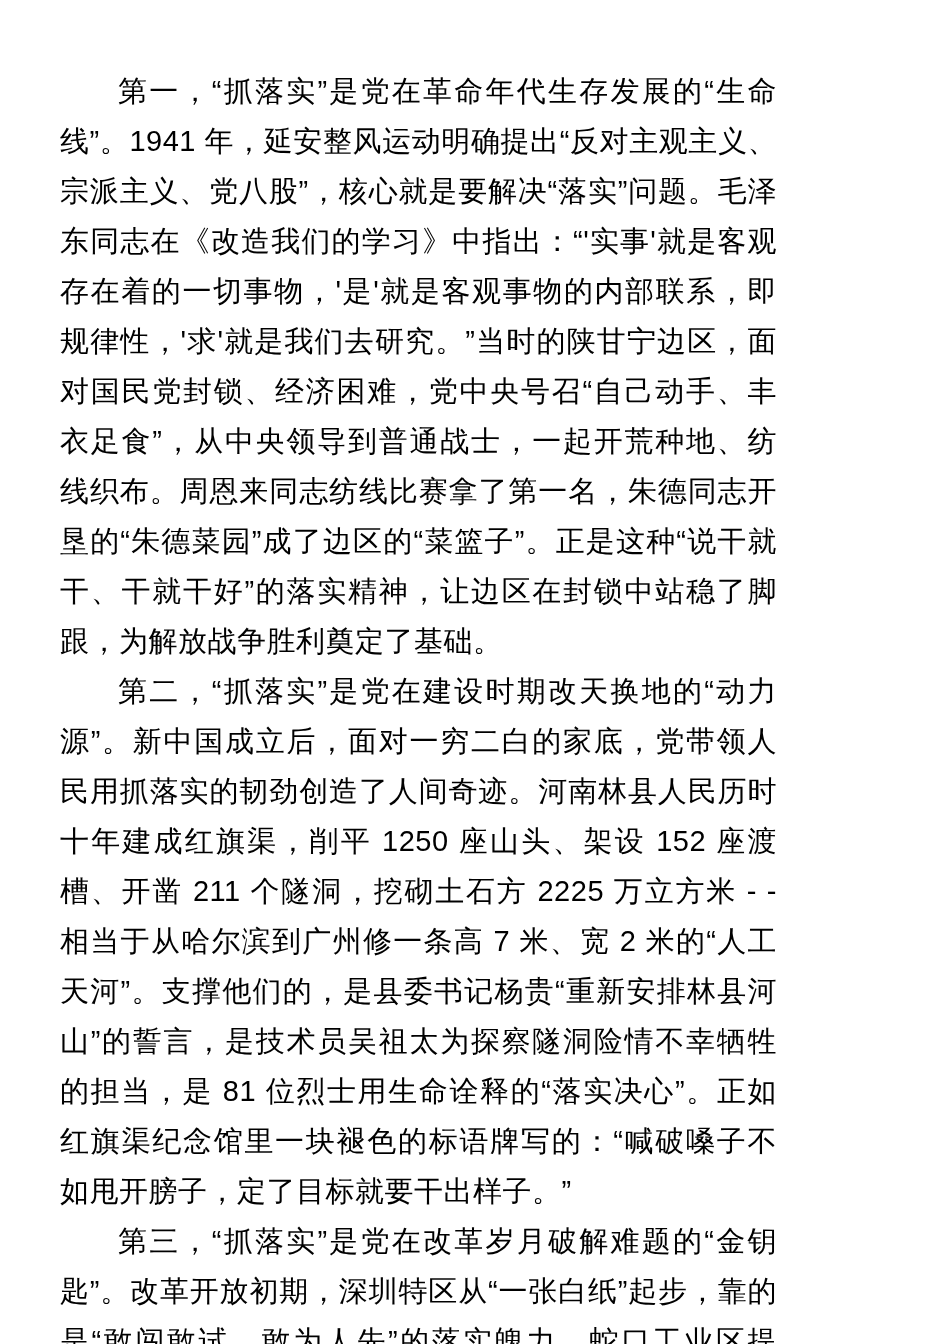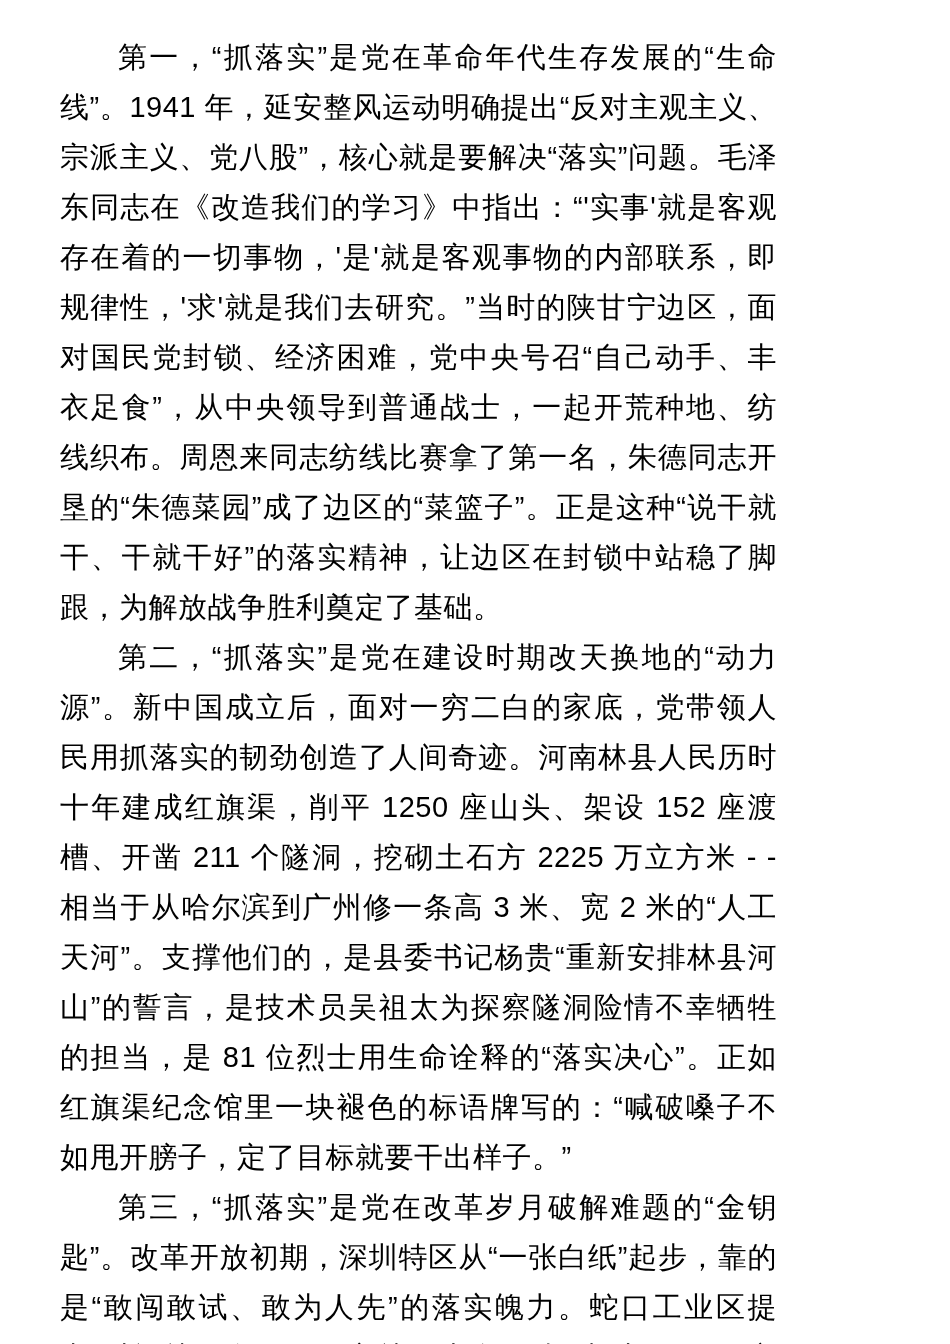--- a/index.html
+++ b/index.html
@@ -5,21 +5,21 @@
   html, body {
     margin: 0;
     padding: 0;
     background: #ffffff;
   }
   .page {
     width: 837px;
     height: 1344px;
     background: #ffffff;
     box-sizing: border-box;
-    padding: 32px 60px 0 60px;
+    padding: 66px 60px 0 60px;
     overflow: hidden;
     border-radius: 8px;
   }
   .doc-body p {
     margin: 0;
     padding: 0;
     font-family: "Liberation Sans", "DejaVu Sans", sans-serif;
     font-size: 29px;
     line-height: 50px;
     color: #000000;
@@ -29,16 +29,16 @@
     letter-spacing: 0.5px;
     word-break: break-all;
   }
 </style>
 </head>
 <body>
 
 <div class="page">
   <div class="doc-body">
     <p>第一，“抓落实”是党在革命年代生存发展的“生命线”。1941 年，延安整风运动明确提出“反对主观主义、宗派主义、党八股”，核心就是要解决“落实”问题。毛泽东同志在《改造我们的学习》中指出：“'实事'就是客观存在着的一切事物，'是'就是客观事物的内部联系，即规律性，'求'就是我们去研究。”当时的陕甘宁边区，面对国民党封锁、经济困难，党中央号召“自己动手、丰衣足食”，从中央领导到普通战士，一起开荒种地、纺线织布。周恩来同志纺线比赛拿了第一名，朱德同志开垦的“朱德菜园”成了边区的“菜篮子”。正是这种“说干就干、干就干好”的落实精神，让边区在封锁中站稳了脚跟，为解放战争胜利奠定了基础。</p>
-    <p>第二，“抓落实”是党在建设时期改天换地的“动力源”。新中国成立后，面对一穷二白的家底，党带领人民用抓落实的韧劲创造了人间奇迹。河南林县人民历时十年建成红旗渠，削平 1250 座山头、架设 152 座渡槽、开凿 211 个隧洞，挖砌土石方 2225 万立方米 - - 相当于从哈尔滨到广州修一条高 3 米、宽 2 米的“人工天河”。支撑他们的，是县委书记杨贵“重新安排林县河山”的誓言，是技术员吴祖太为探察隧洞险情不幸牺牲的担当，是 81 位烈士用生命诠释的“落实决心”。正如红旗渠纪念馆里一块褪色的标语牌写的：“喊破嗓子不如甩开膀子，定了目标就要干出样子。”</p>
+    <p>第二，“抓落实”是党在建设时期改天换地的“动力源”。新中国成立后，面对一穷二白的家底，党带领人民用抓落实的韧劲创造了人间奇迹。河南林县人民历时十年建成红旗渠，削平 1250 座山头、架设 152 座渡槽、开凿 211 个隧洞，挖砌土石方 2225 万立方米 - - 相当于从哈尔滨到广州修一条高 7 米、宽 2 米的“人工天河”。支撑他们的，是县委书记杨贵“重新安排林县河山”的誓言，是技术员吴祖太为探察隧洞险情不幸牺牲的担当，是 81 位烈士用生命诠释的“落实决心”。正如红旗渠纪念馆里一块褪色的标语牌写的：“喊破嗓子不如甩开膀子，定了目标就要干出样子。”</p>
     <p>第三，“抓落实”是党在改革岁月破解难题的“金钥匙”。改革开放初期，深圳特区从“一张白纸”起步，靠的是“敢闯敢试、敢为人先”的落实魄力。蛇口工业区提出“时间就是金钱，效率就是生命”，打破“大锅饭”，实行计件工资；罗湖小区建设时，建设者们用“三天一层楼”的“深圳速度”，让世界看到了中国改革开放的决心。这些故事告诉我们：抓落实不是“按部就班”，而是要敢于突破陈规、直面矛盾，在解决具体问题中推动事业发展。</p>
   </div>
 </div>
 
 </body></html>

